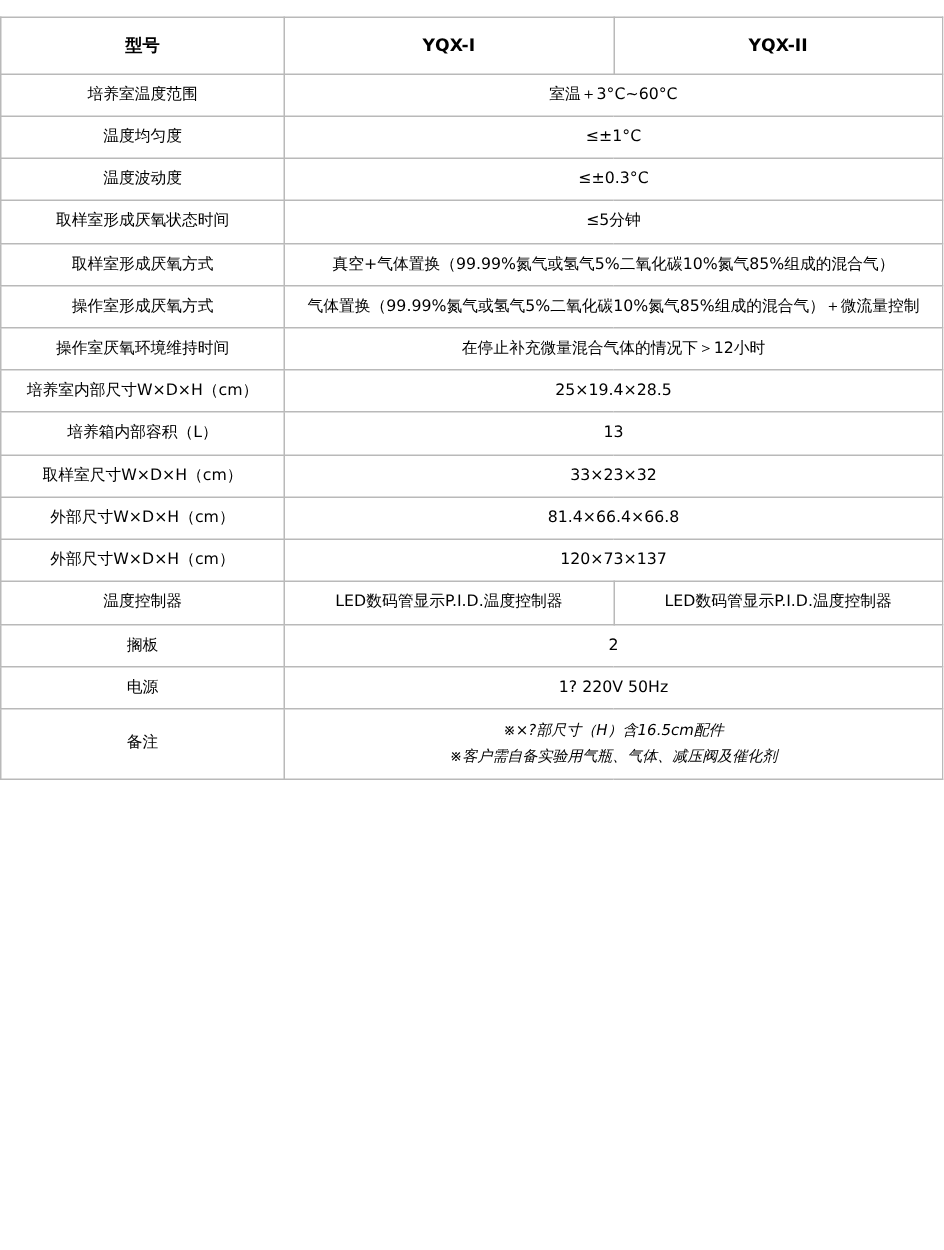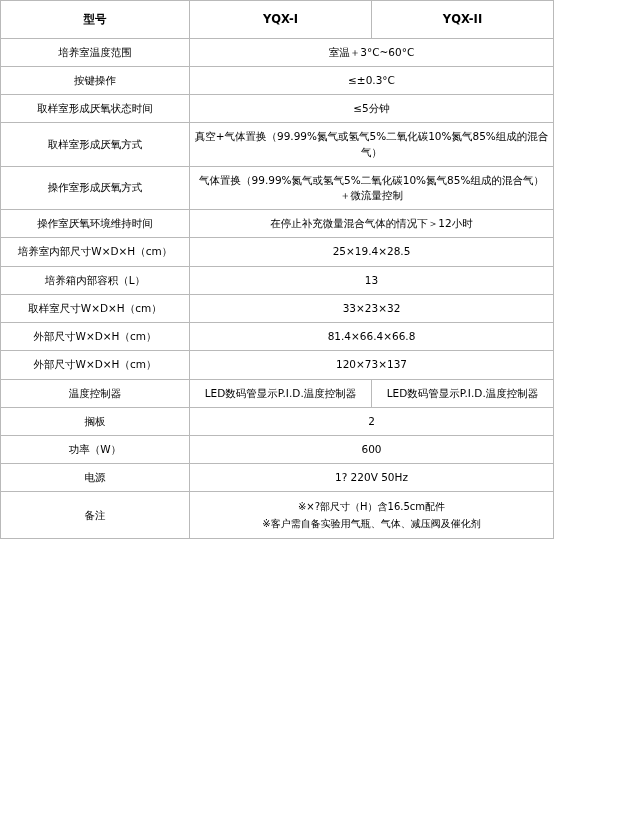--- a/index.html
+++ b/index.html
@@ -12,22 +12,23 @@
     color: #000000;
     width: 629px;
   }
   .spec-wrap {
     width: 629px;
     box-sizing: border-box;
     padding: 0;
   }
   table.spec-table {
     border-collapse: collapse;
-    width: 554px;
+    width: 629px;
     table-layout: fixed;
+    margin-top: 11px;
   }
   table.spec-table td {
     border: 1px solid #b9b9b9;
     text-align: center;
     vertical-align: middle;
     font-size: 10.5px;
     line-height: 1.45;
     padding: 6px 4px;
     word-break: break-all;
   }
@@ -42,20 +43,21 @@
     font-weight: bold;
     font-size: 11.5px;
     padding: 10px 4px;
   }
   tr.tall td {
     height: 30px;
   }
   .note-lines {
     display: block;
     line-height: 1.7;
+    font-style: italic;
   }
   .note-lines span {
     display: block;
     font-size: 10px;
   }
 </style>
 </head>
 <body>
 
 <div class="spec-wrap">
@@ -64,21 +66,25 @@
         <tr class="header-row">
           <td class="label-cell">型号</td>
           <td class="val-cell">YQX-I</td>
           <td class="val-cell">YQX-II</td>
         </tr>
         <tr>
           <td class="label-cell">培养室温度范围</td>
           <td class="val-cell" colspan="2">室温＋3°C~60°C</td>
         </tr>
         <tr>
-          <td class="label-cell">按键操作</td>
+          <td class="label-cell">温度均匀度</td>
+          <td class="val-cell" colspan="2">≤±1°C</td>
+        </tr>
+        <tr>
+          <td class="label-cell">温度波动度</td>
           <td class="val-cell" colspan="2">≤±0.3°C</td>
         </tr>
         <tr>
           <td class="label-cell">取样室形成厌氧状态时间</td>
           <td class="val-cell" colspan="2">≤5分钟</td>
         </tr>
         <tr>
           <td class="label-cell">取样室形成厌氧方式</td>
           <td class="val-cell" colspan="2">真空+气体置换（99.99%氮气或氢气5%二氧化碳10%氮气85%组成的混合气）</td>
         </tr>
@@ -113,24 +119,20 @@
         <tr>
           <td class="label-cell">温度控制器</td>
           <td class="val-cell">LED数码管显示P.I.D.温度控制器</td>
           <td class="val-cell">LED数码管显示P.I.D.温度控制器</td>
         </tr>
         <tr>
           <td class="label-cell">搁板</td>
           <td class="val-cell" colspan="2">2</td>
         </tr>
         <tr>
-          <td class="label-cell">功率（W）</td>
-          <td class="val-cell" colspan="2">600</td>
-        </tr>
-        <tr>
           <td class="label-cell">电源</td>
           <td class="val-cell" colspan="2">1? 220V 50Hz</td>
         </tr>
         <tr class="tall">
           <td class="label-cell">备注</td>
           <td class="val-cell" colspan="2">
             <span class="note-lines">
               <span>※×?部尺寸（H）含16.5cm配件</span>
               <span>※客户需自备实验用气瓶、气体、减压阀及催化剂</span>
             </span>

